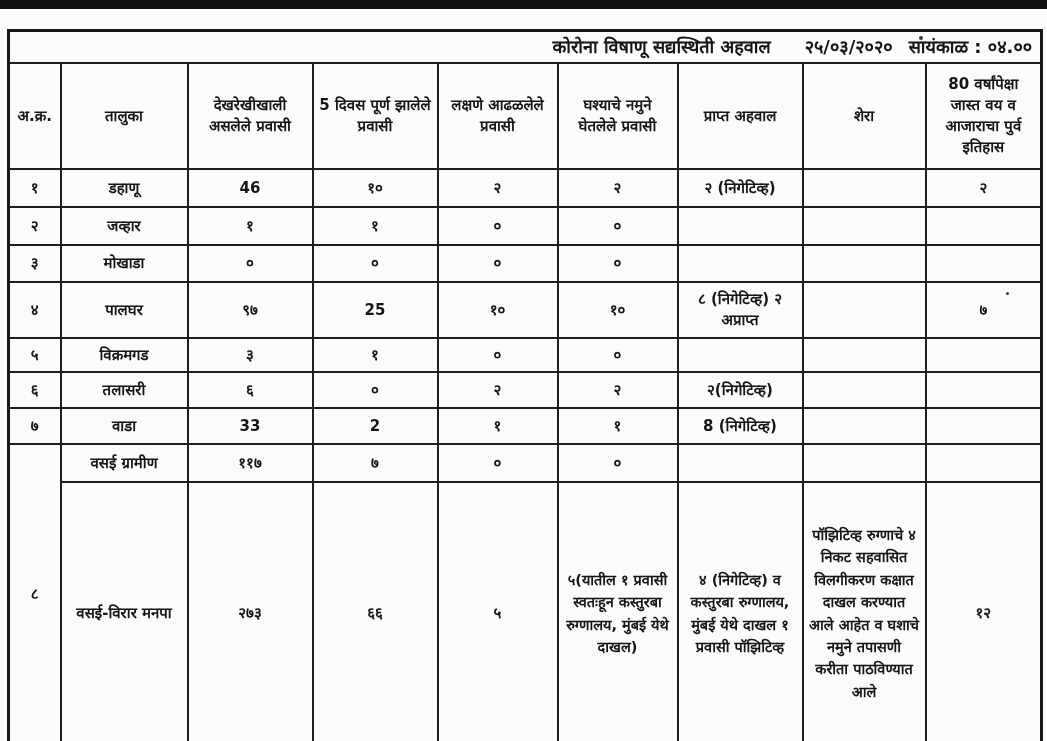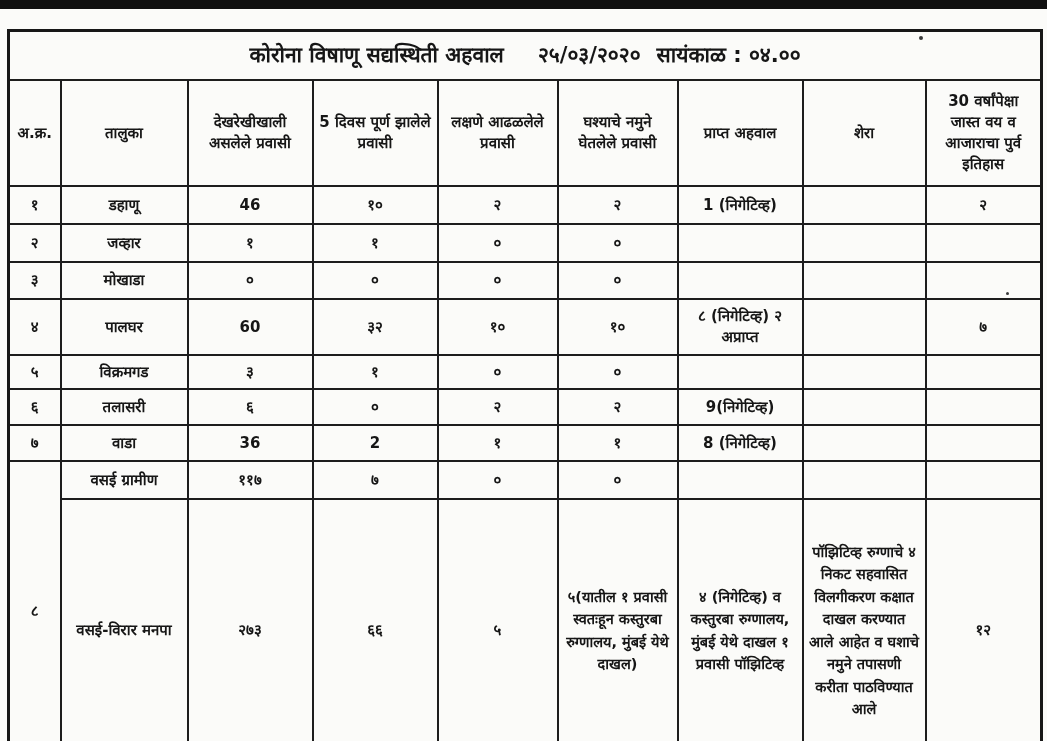--- a/index.html
+++ b/index.html
@@ -23,21 +23,21 @@
     border:3px solid #171717;
     font-weight:700;
   }
   table.report td, table.report th{
     border:2px solid #1d1d1d;
     text-align:center;vertical-align:middle;
     padding:2px 5px;
     font-size:15px;line-height:1.4;
     word-wrap:break-word;
   }
-  tr.title-row td{height:26px;font-size:21px;padding:9px 8px;}
+  tr.title-row td{height:26px;font-size:18px;padding:2px 8px;text-align:right;}
   tr.title-row .t-date{margin-left:34px;}
   tr.title-row .t-time{margin-left:16px;}
   tr.header-row th{height:100px;font-size:15px;}
   tr.r1 td{height:32px;} tr.r2 td{height:32px;} tr.r3 td{height:31px;}
   tr.r4 td{height:50px;} tr.r5 td{height:28px;} tr.r6 td{height:30px;}
   tr.r7 td{height:30px;} tr.r8a td{height:32px;border-radius:9px;}
   tr.r8b td{height:257px;font-size:14.5px;line-height:1.55;}
   tr.r8b td.num-cell{font-size:15px;}
 </style>
 </head>
@@ -69,31 +69,31 @@
 
   <tr class="header-row">
     <th>अ.क्र.</th>
     <th>तालुका</th>
     <th>देखरेखीखाली असलेले प्रवासी</th>
     <th>5 दिवस पूर्ण झालेले प्रवासी</th>
     <th>लक्षणे आढळलेले प्रवासी</th>
     <th>घश्याचे नमुने घेतलेले प्रवासी</th>
     <th>प्राप्त अहवाल</th>
     <th>शेरा</th>
-    <th>30 वर्षांपेक्षा जास्त वय व आजाराचा पुर्व इतिहास</th>
+    <th>80 वर्षांपेक्षा जास्त वय व आजाराचा पुर्व इतिहास</th>
   </tr>
 
   <tr class="r1">
     <td>१</td>
     <td>डहाणू</td>
     <td>46</td>
     <td>१०</td>
     <td>२</td>
     <td>२</td>
-    <td>1 (निगेटिव्ह)</td>
+    <td>२ (निगेटिव्ह)</td>
     <td></td>
     <td>२</td>
   </tr>
 
   <tr class="r2">
     <td>२</td>
     <td>जव्हार</td>
     <td>१</td>
     <td>१</td>
     <td>०</td>
@@ -111,22 +111,22 @@
     <td>०</td>
     <td>०</td>
     <td></td>
     <td></td>
     <td></td>
   </tr>
 
   <tr class="r4">
     <td>४</td>
     <td>पालघर</td>
-    <td>60</td>
-    <td>३२</td>
+    <td>९७</td>
+    <td>25</td>
     <td>१०</td>
     <td>१०</td>
     <td>८ (निगेटिव्ह) २ अप्राप्त</td>
     <td></td>
     <td>७</td>
   </tr>
 
   <tr class="r5">
     <td>५</td>
     <td>विक्रमगड</td>
@@ -139,29 +139,29 @@
     <td></td>
   </tr>
 
   <tr class="r6">
     <td>६</td>
     <td>तलासरी</td>
     <td>६</td>
     <td>०</td>
     <td>२</td>
     <td>२</td>
-    <td>9(निगेटिव्ह)</td>
+    <td>२(निगेटिव्ह)</td>
     <td></td>
     <td></td>
   </tr>
 
   <tr class="r7">
     <td>७</td>
     <td>वाडा</td>
-    <td>36</td>
+    <td>33</td>
     <td>2</td>
     <td>१</td>
     <td>१</td>
     <td>8 (निगेटिव्ह)</td>
     <td></td>
     <td></td>
   </tr>
 
   <tr class="r8a">
     <td rowspan="2">८</td>

